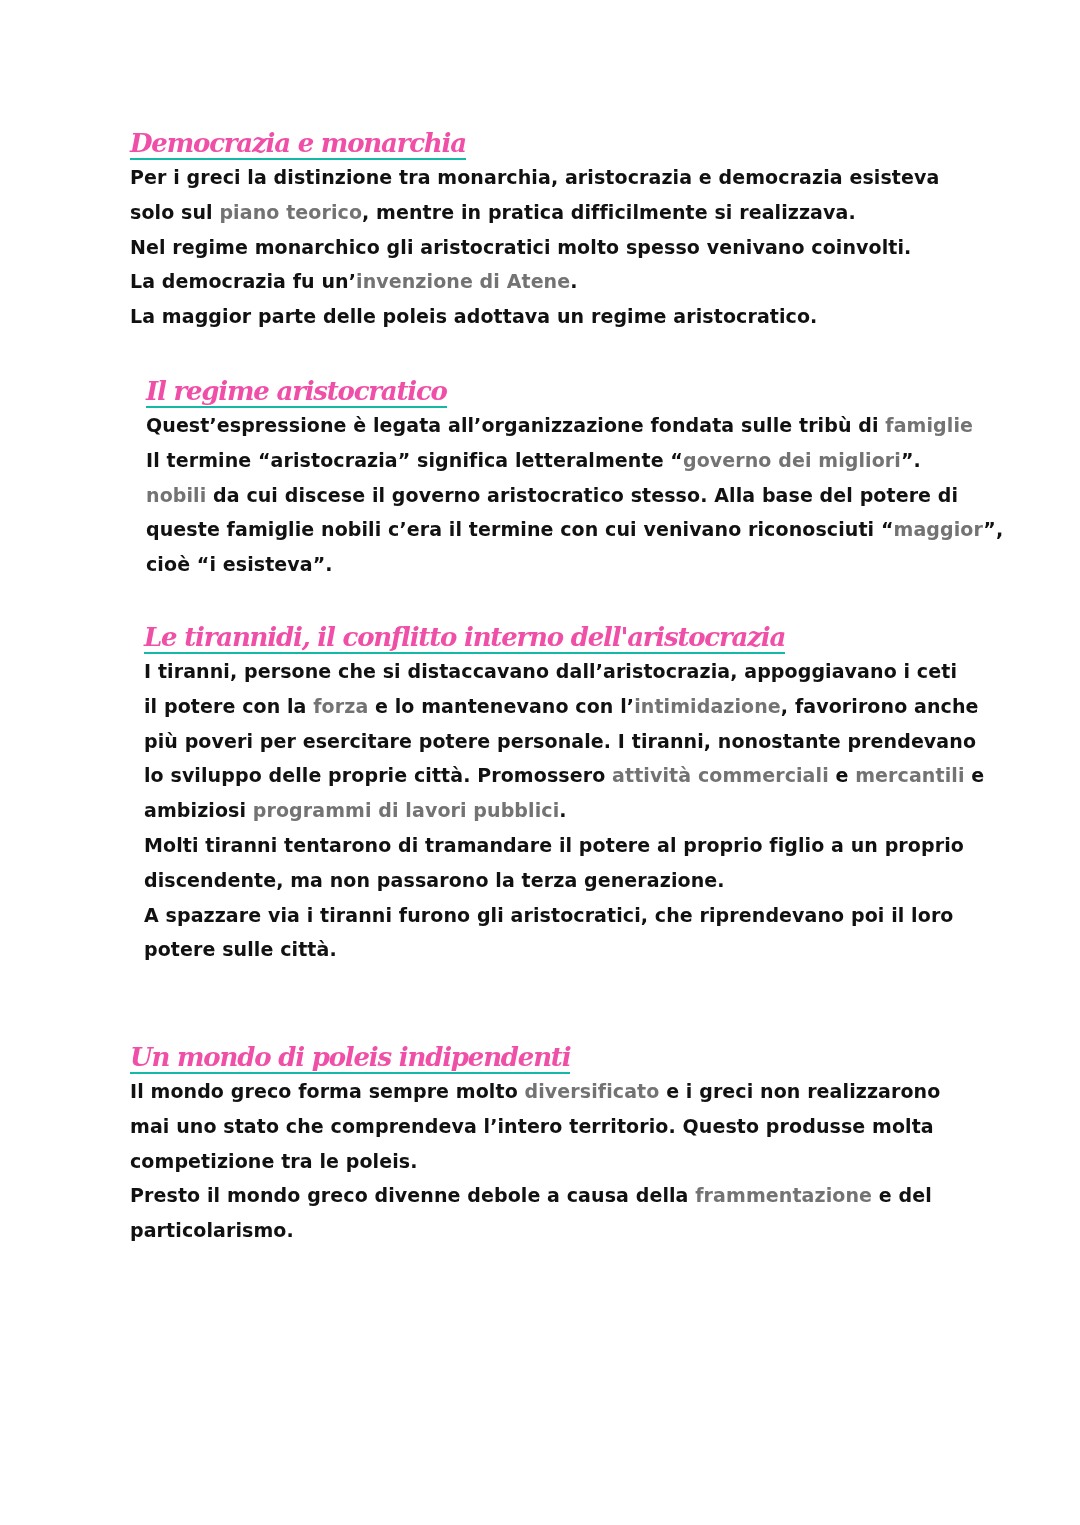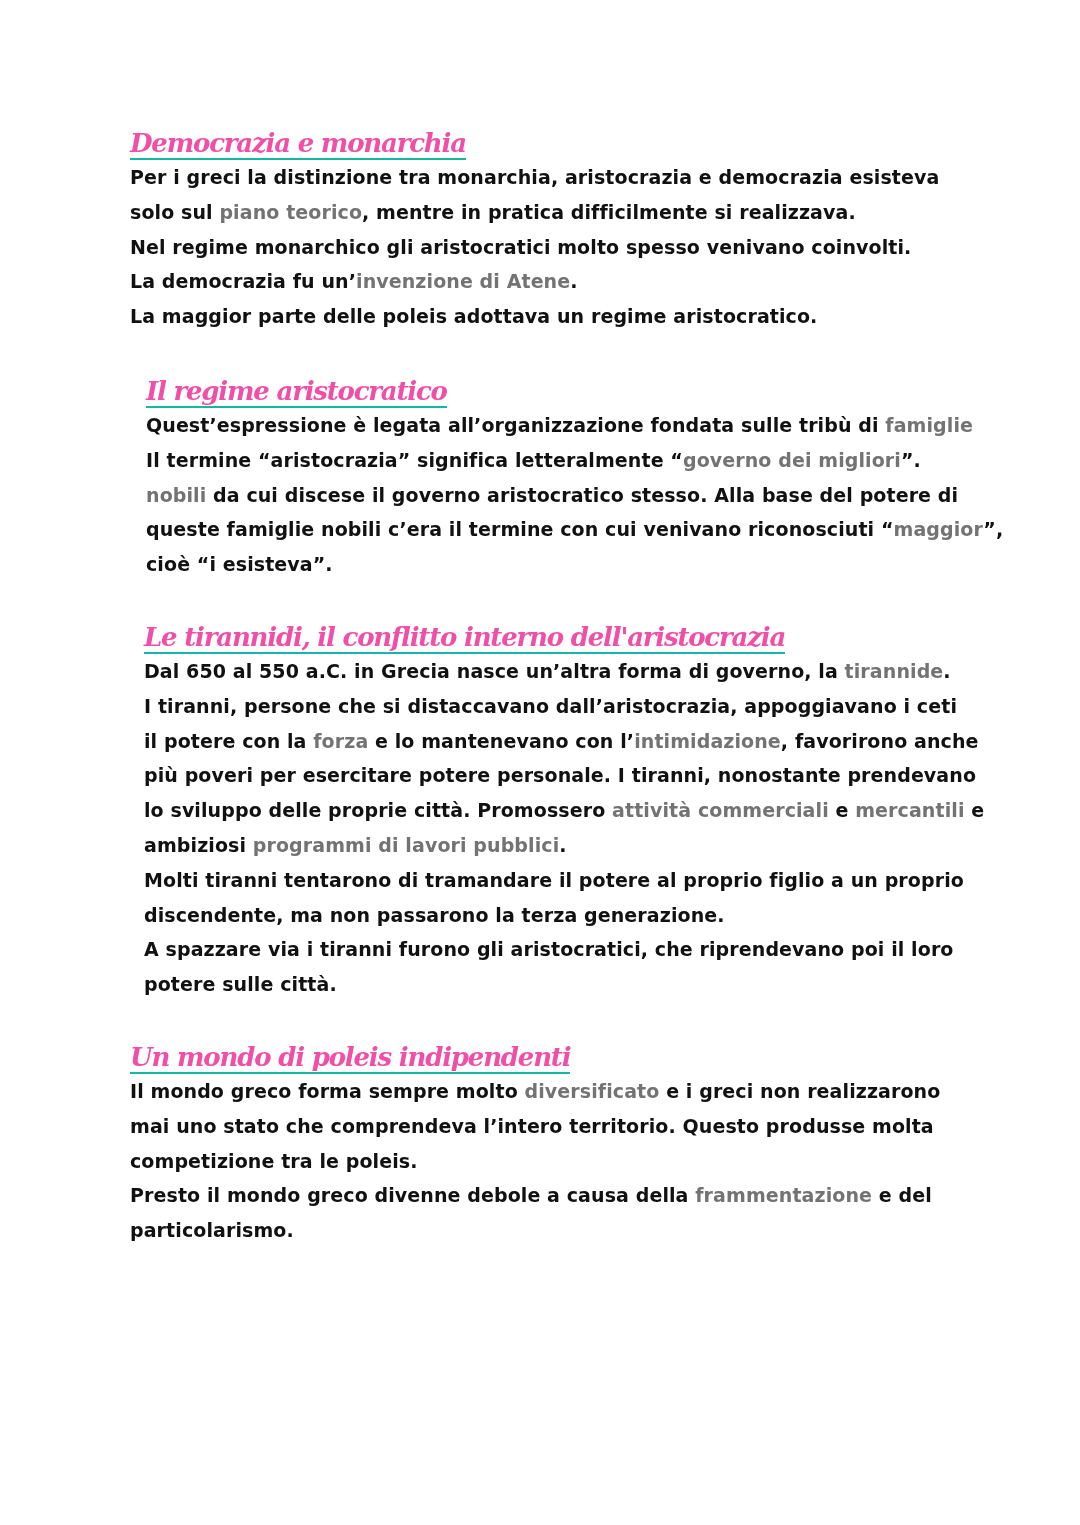--- a/index.html
+++ b/index.html
@@ -78,21 +78,20 @@
         <p class="para"><span>Il termine “aristocrazia” significa letteralmente “</span><span class="hl">governo dei migliori</span><span>”.</span></p>
         <p class="para"><span class="hl">nobili</span><span> da cui discese il governo aristocratico stesso. Alla base del potere di</span></p>
         <p class="para"><span>queste famiglie nobili c’era il termine con cui venivano riconosciuti “</span><span class="hl">maggior</span><span>”,</span></p>
         <p class="para"><span>cioè “i esisteva”.</span></p>
       </div>
   </div>
 
   <div class="section" id="sec3">
     <h2 class="heading">Le tirannidi, il conflitto interno dell'aristocrazia</h2>
     <div class="body-block">
-        <p class="para"><span>Dal 650 al 550 a.C. in Grecia nasce un’altra forma di governo, la </span><span class="hl">tirannide</span><span>.</span></p>
         <p class="para"><span>I tiranni, persone che si distaccavano dall’aristocrazia, appoggiavano i ceti</span></p>
         <p class="para"><span>il potere con la </span><span class="hl">forza</span><span> e lo mantenevano con l’</span><span class="hl">intimidazione</span><span>, favorirono anche</span></p>
         <p class="para"><span>più poveri per esercitare potere personale. I tiranni, nonostante prendevano</span></p>
         <p class="para"><span>lo sviluppo delle proprie città. Promossero </span><span class="hl">attività commerciali</span><span> e </span><span class="hl">mercantili</span><span> e</span></p>
         <p class="para"><span>ambiziosi </span><span class="hl">programmi di lavori pubblici</span><span>.</span></p>
         <p class="para"><span>Molti tiranni tentarono di tramandare il potere al proprio figlio a un proprio</span></p>
         <p class="para"><span>discendente, ma non passarono la terza generazione.</span></p>
         <p class="para"><span>A spazzare via i tiranni furono gli aristocratici, che riprendevano poi il loro</span></p>
         <p class="para"><span>potere sulle città.</span></p>
       </div>

